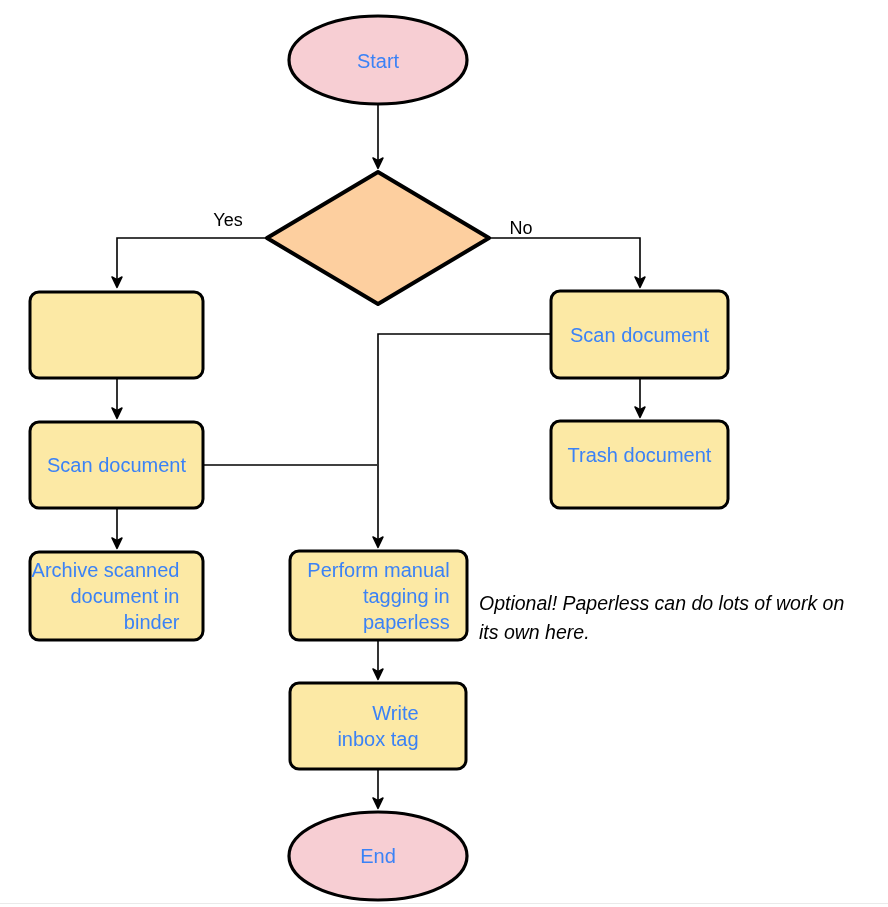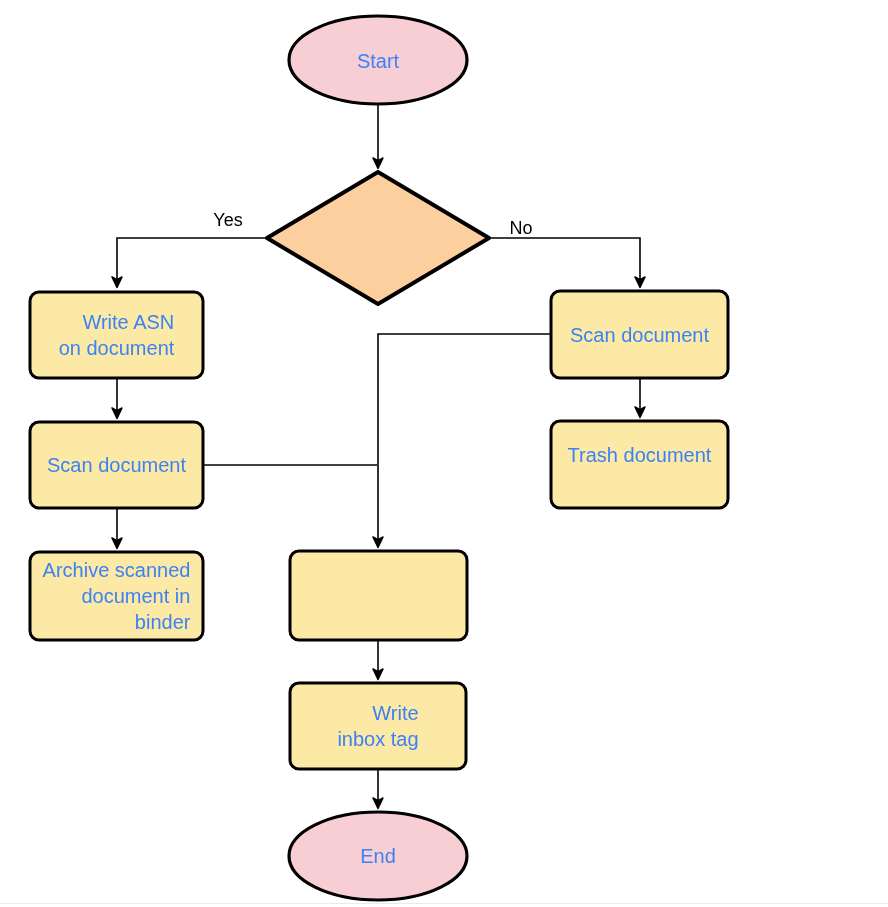--- a/index.html
+++ b/index.html
@@ -102,30 +102,33 @@
       <rect class="shape rect-node" x="30" y="552" width="173" height="88" rx="9" fill="#fce9a5"></rect>
       <rect class="shape rect-node" x="551" y="291" width="177" height="87" rx="9" fill="#fce9a5"></rect>
       <rect class="shape rect-node" x="551" y="421" width="177" height="87" rx="9" fill="#fce9a5"></rect>
       <rect class="shape rect-node" x="290" y="551" width="177" height="89" rx="9" fill="#fce9a5"></rect>
       <rect class="shape rect-node" x="290" y="683" width="176" height="86" rx="9" fill="#fce9a5"></rect>
       <ellipse class="shape oval-node" cx="378" cy="856" rx="89" ry="44" fill="#f7ced3"></ellipse>
     </g>
   </svg>
 
   <div class="lbl" style="left:289px; top:16px; width:178px; height:89px;">Start</div>
-  <div class="lbl" style="left:30px; top:292px; width:173px; height:86px;">Write ASN
-on document</div>
   <div class="lbl" style="left:30px; top:422px; width:173px; height:86px;">Scan document</div>
-  <div class="lbl" style="left:30px; top:552px; width:173px; height:88px;">Archive scanned
+  <div class="lbl" style="left:19px; top:552px; width:173px; height:88px;">Archive scanned
 document in
 binder</div>
   <div class="lbl" style="left:551px; top:291px; width:177px; height:87px;">Scan document</div>
   <div class="lbl" style="left:551px; top:421px; width:177px; height:67px;">Trash document</div>
+  <div class="lbl" style="left:290px; top:551px; width:177px; height:89px;">Perform manual
+tagging in
+paperless</div>
   <div class="lbl" style="left:290px; top:683px; width:176px; height:86px;">Write
 inbox tag</div>
   <div class="lbl" style="left:289px; top:812px; width:178px; height:88px;">End</div>
 
   <div class="edge-lbl" style="left:204px; top:208px; width:48px; height:24px;">Yes</div>
   <div class="edge-lbl" style="left:497px; top:216px; width:48px; height:24px;">No</div>
 
+  <div class="note" style="left:479px; top:589px; width:409px;">Optional! Paperless can do lots of work on
+its own here.</div>
 
   <div class="bottom-hairline"></div>
 </div>
 
 </body></html>

